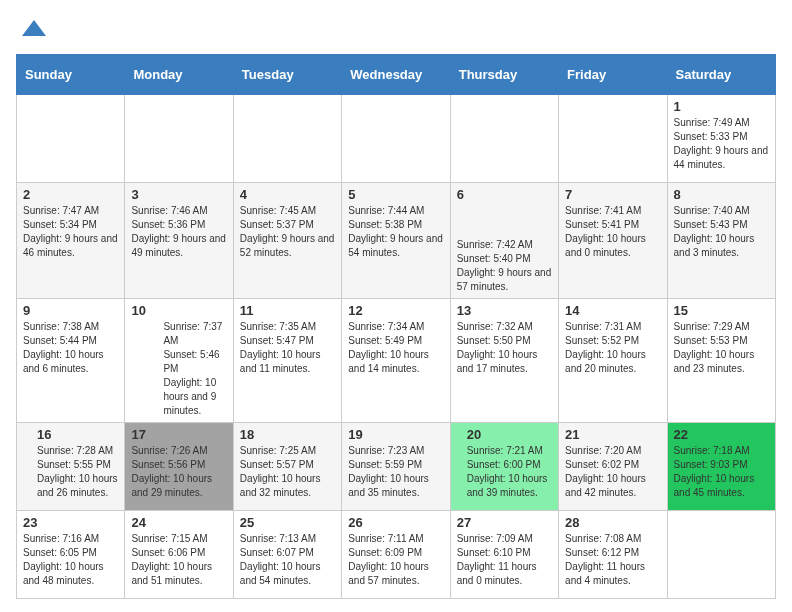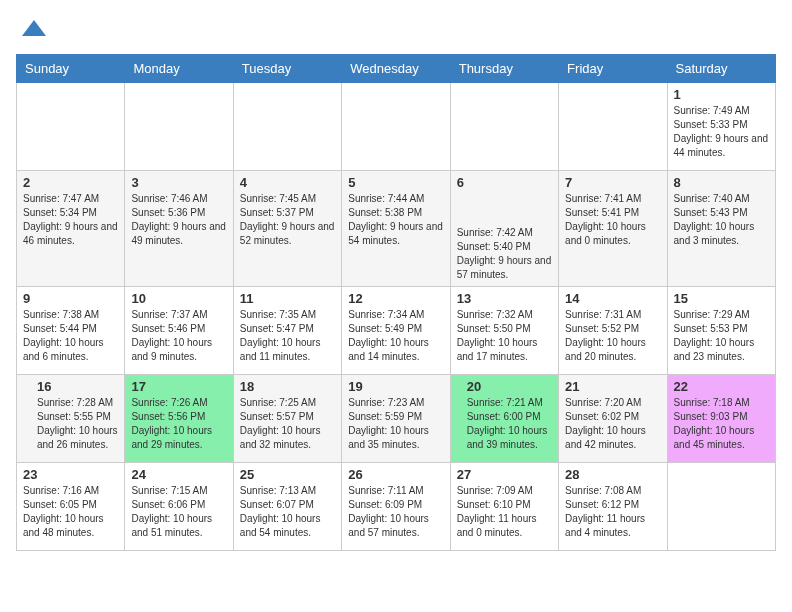--- a/index.html
+++ b/index.html
@@ -46,23 +46,23 @@
     }
     .calendar {
       width: 100%;
       border-collapse: collapse;
       border: 1px solid #ccc;
     }
     .calendar th {
       background: #3a7ebf;
       color: #fff;
       font-size: 13px;
-      font-weight: normal;
+      font-weight: bold;
       text-align: left;
-      padding: 6px 8px;
+      padding: 12px 8px;
       border: 1px solid #3a7ebf;
     }
     .calendar td {
       width: calc(100% / 7);
       vertical-align: top;
       border: 1px solid #ccc;
       padding: 4px 6px;
       height: 88px;
       background: #fff;
     }
@@ -178,21 +178,21 @@
       </tr>
       <tr>
         <td>
           <div class="day-number">9</div>
           <div class="day-info" style="white-space: pre-line;">Sunrise: 7:38 AM
 Sunset: 5:44 PM
 Daylight: 10 hours and 6 minutes.</div>
         </td>
         <td>
           <div class="day-number">10</div>
-          <div class="day-info" style="white-space: pre-line;">Sunrise: 7:37 AM
+          <div class="day-info" style="white-space: pre-line; margin-left: 32px;">Sunrise: 7:37 AM
 Sunset: 5:46 PM
 Daylight: 10 hours and 9 minutes.</div>
         </td>
         <td>
           <div class="day-number">11</div>
           <div class="day-info" style="white-space: pre-line;">Sunrise: 7:35 AM
 Sunset: 5:47 PM
 Daylight: 10 hours and 11 minutes.</div>
         </td>
         <td>
@@ -220,21 +220,21 @@
 Daylight: 10 hours and 23 minutes.</div>
         </td>
       </tr>
       <tr>
         <td style="background: rgb(245, 245, 245); padding-left: 20px;">
           <div class="day-number">16</div>
           <div class="day-info" style="white-space: pre-line;">Sunrise: 7:28 AM
 Sunset: 5:55 PM
 Daylight: 10 hours and 26 minutes.</div>
         </td>
-        <td style="background: #86efac;">
+        <td style="background: #a3a3a3;">
           <div class="day-number">17</div>
           <div class="day-info" style="white-space: pre-line;">Sunrise: 7:26 AM
 Sunset: 5:56 PM
 Daylight: 10 hours and 29 minutes.</div>
         </td>
         <td style="background: rgb(245, 245, 245);">
           <div class="day-number">18</div>
           <div class="day-info" style="white-space: pre-line;">Sunrise: 7:25 AM
 Sunset: 5:57 PM
 Daylight: 10 hours and 32 minutes.</div>
@@ -250,21 +250,21 @@
           <div class="day-info" style="white-space: pre-line;">Sunrise: 7:21 AM
 Sunset: 6:00 PM
 Daylight: 10 hours and 39 minutes.</div>
         </td>
         <td style="background: rgb(245, 245, 245);">
           <div class="day-number">21</div>
           <div class="day-info" style="white-space: pre-line;">Sunrise: 7:20 AM
 Sunset: 6:02 PM
 Daylight: 10 hours and 42 minutes.</div>
         </td>
-        <td style="background: #f0abfc;">
+        <td style="background: #22c55e;">
           <div class="day-number">22</div>
           <div class="day-info" style="white-space: pre-line;">Sunrise: 7:18 AM
 Sunset: 9:03 PM
 Daylight: 10 hours and 45 minutes.</div>
         </td>
       </tr>
       <tr>
         <td>
           <div class="day-number">23</div>
           <div class="day-info" style="white-space: pre-line;">Sunrise: 7:16 AM

